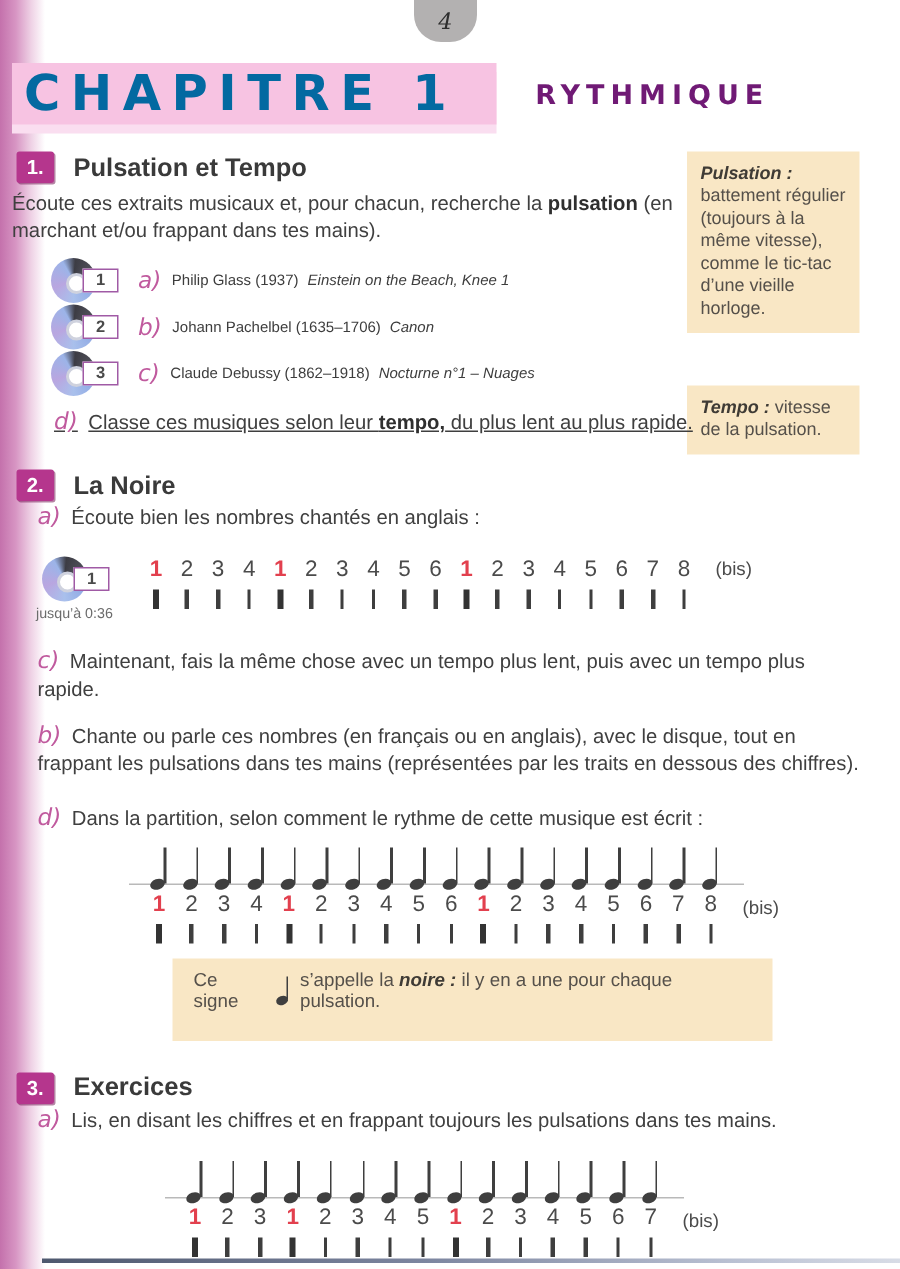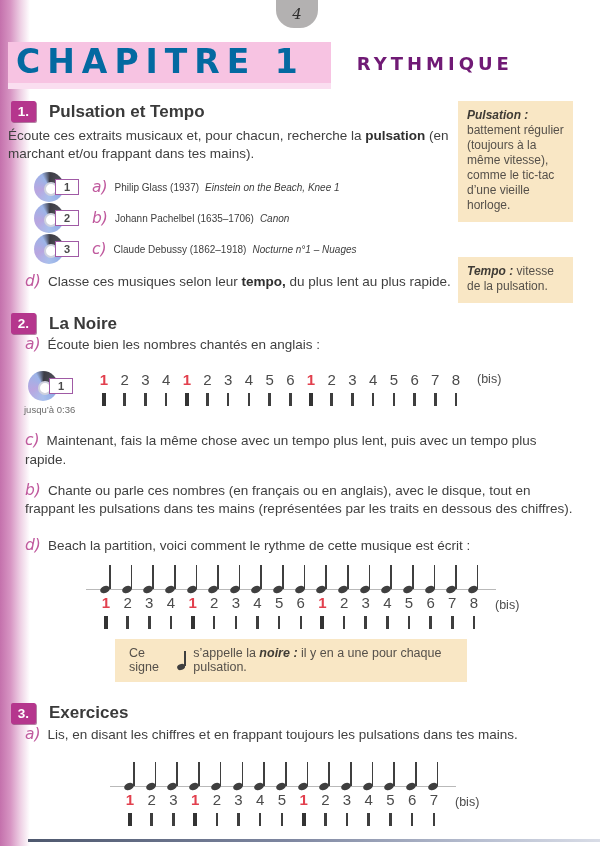--- a/index.html
+++ b/index.html
@@ -93,21 +93,21 @@
     position:absolute; left:-4px; top:33px; width:80px;
     font-size:9.5px; color:#6b6b6b;
   }
 
   
   .tracks { margin-top:10px; }
   .track { display:flex; align-items:center; height:30px; margin:1px 0 1px 26px; }
   .track .txt { font-size:10px; }
   .work { font-style:italic; margin-left:6px; }
 
-  .item-d1 { margin-top:7px; margin-left:17px; }
+  .item-d1 { margin-top:7px; margin-left:28px;text-decoration:underline; }
 
   
   .side-note {
     position:absolute; left:458px; width:115px;
     background:#f9e7c5; padding:7px 8px 9px 9px;
     font-size:12px; line-height:1.25; color:#55504a; z-index:1;
   }
   .side-note .term { font-weight:bold; font-style:italic; color:#3f3b35; }
   .sn1 { top:101px; }
   .sn2 { top:257px; }
@@ -140,22 +140,22 @@
   .note .stem {
     position:absolute; bottom:5px; left:10px; width:1.6px; height:24px; background:#3f3f3f;
   }
   .staff-line {
     position:absolute; left:-10px; right:-12px; top:25px; height:1px;
     background:#b9b9b9;
   }
 
   
   .note-box {
-    margin-top:10px; margin-left:107px; width:352px;
-    background:#f9e7c5; padding:7px 12px 8px 14px;
+    margin-top:10px; margin-left:107px; width:400px;
+    background:#f9e7c5; padding:7px 12px 20px 14px;
     font-size:12.5px; color:#55504a;
     display:flex; align-items:center; gap:6px;
   }
   .note-box .term { font-weight:bold; font-style:italic; color:#3f3b35; }
   .mini-note { position:relative; width:10px; height:19px; flex:0 0 auto; }
   .mini-note .head {
     position:absolute; bottom:0; left:0; width:8px; height:5.5px;
     background:#3f3f3f; border-radius:50%; transform:rotate(-20deg);
   }
   .mini-note .stem {
@@ -319,21 +319,21 @@
           <div class="tick"></div>
         </div>
       </div>
     <span class="bis bis-count">(bis)</span>
   </div>
 
   <p class="item indent mt24"><span class="ltr">c)</span><span>Maintenant, fais la même chose avec un tempo plus lent, puis avec un tempo plus rapide.</span></p>
 
   <p class="item indent mt12"><span class="ltr">b)</span><span>Chante ou parle ces nombres (en français ou en anglais), avec le disque, tout en frappant les pulsations dans tes mains (représentées par les traits en dessous des chiffres).</span></p>
 
-  <p class="item indent mt17"><span class="ltr">d)</span><span>Beach la partition, voici comment le rythme de cette musique est écrit :</span></p>
+  <p class="item indent mt17"><span class="ltr">d)</span><span>Dans la partition, selon comment le rythme de cette musique est écrit :</span></p>
 
   <div class="notation nota1">
     <div class="cols cols-nota1">
       <div class="staff-line"></div>
     <div class="col">
           <span class="note">
             <span class="stem"></span>
             <span class="head"></span>
           </span>
           <div class="num accent">1</div>

